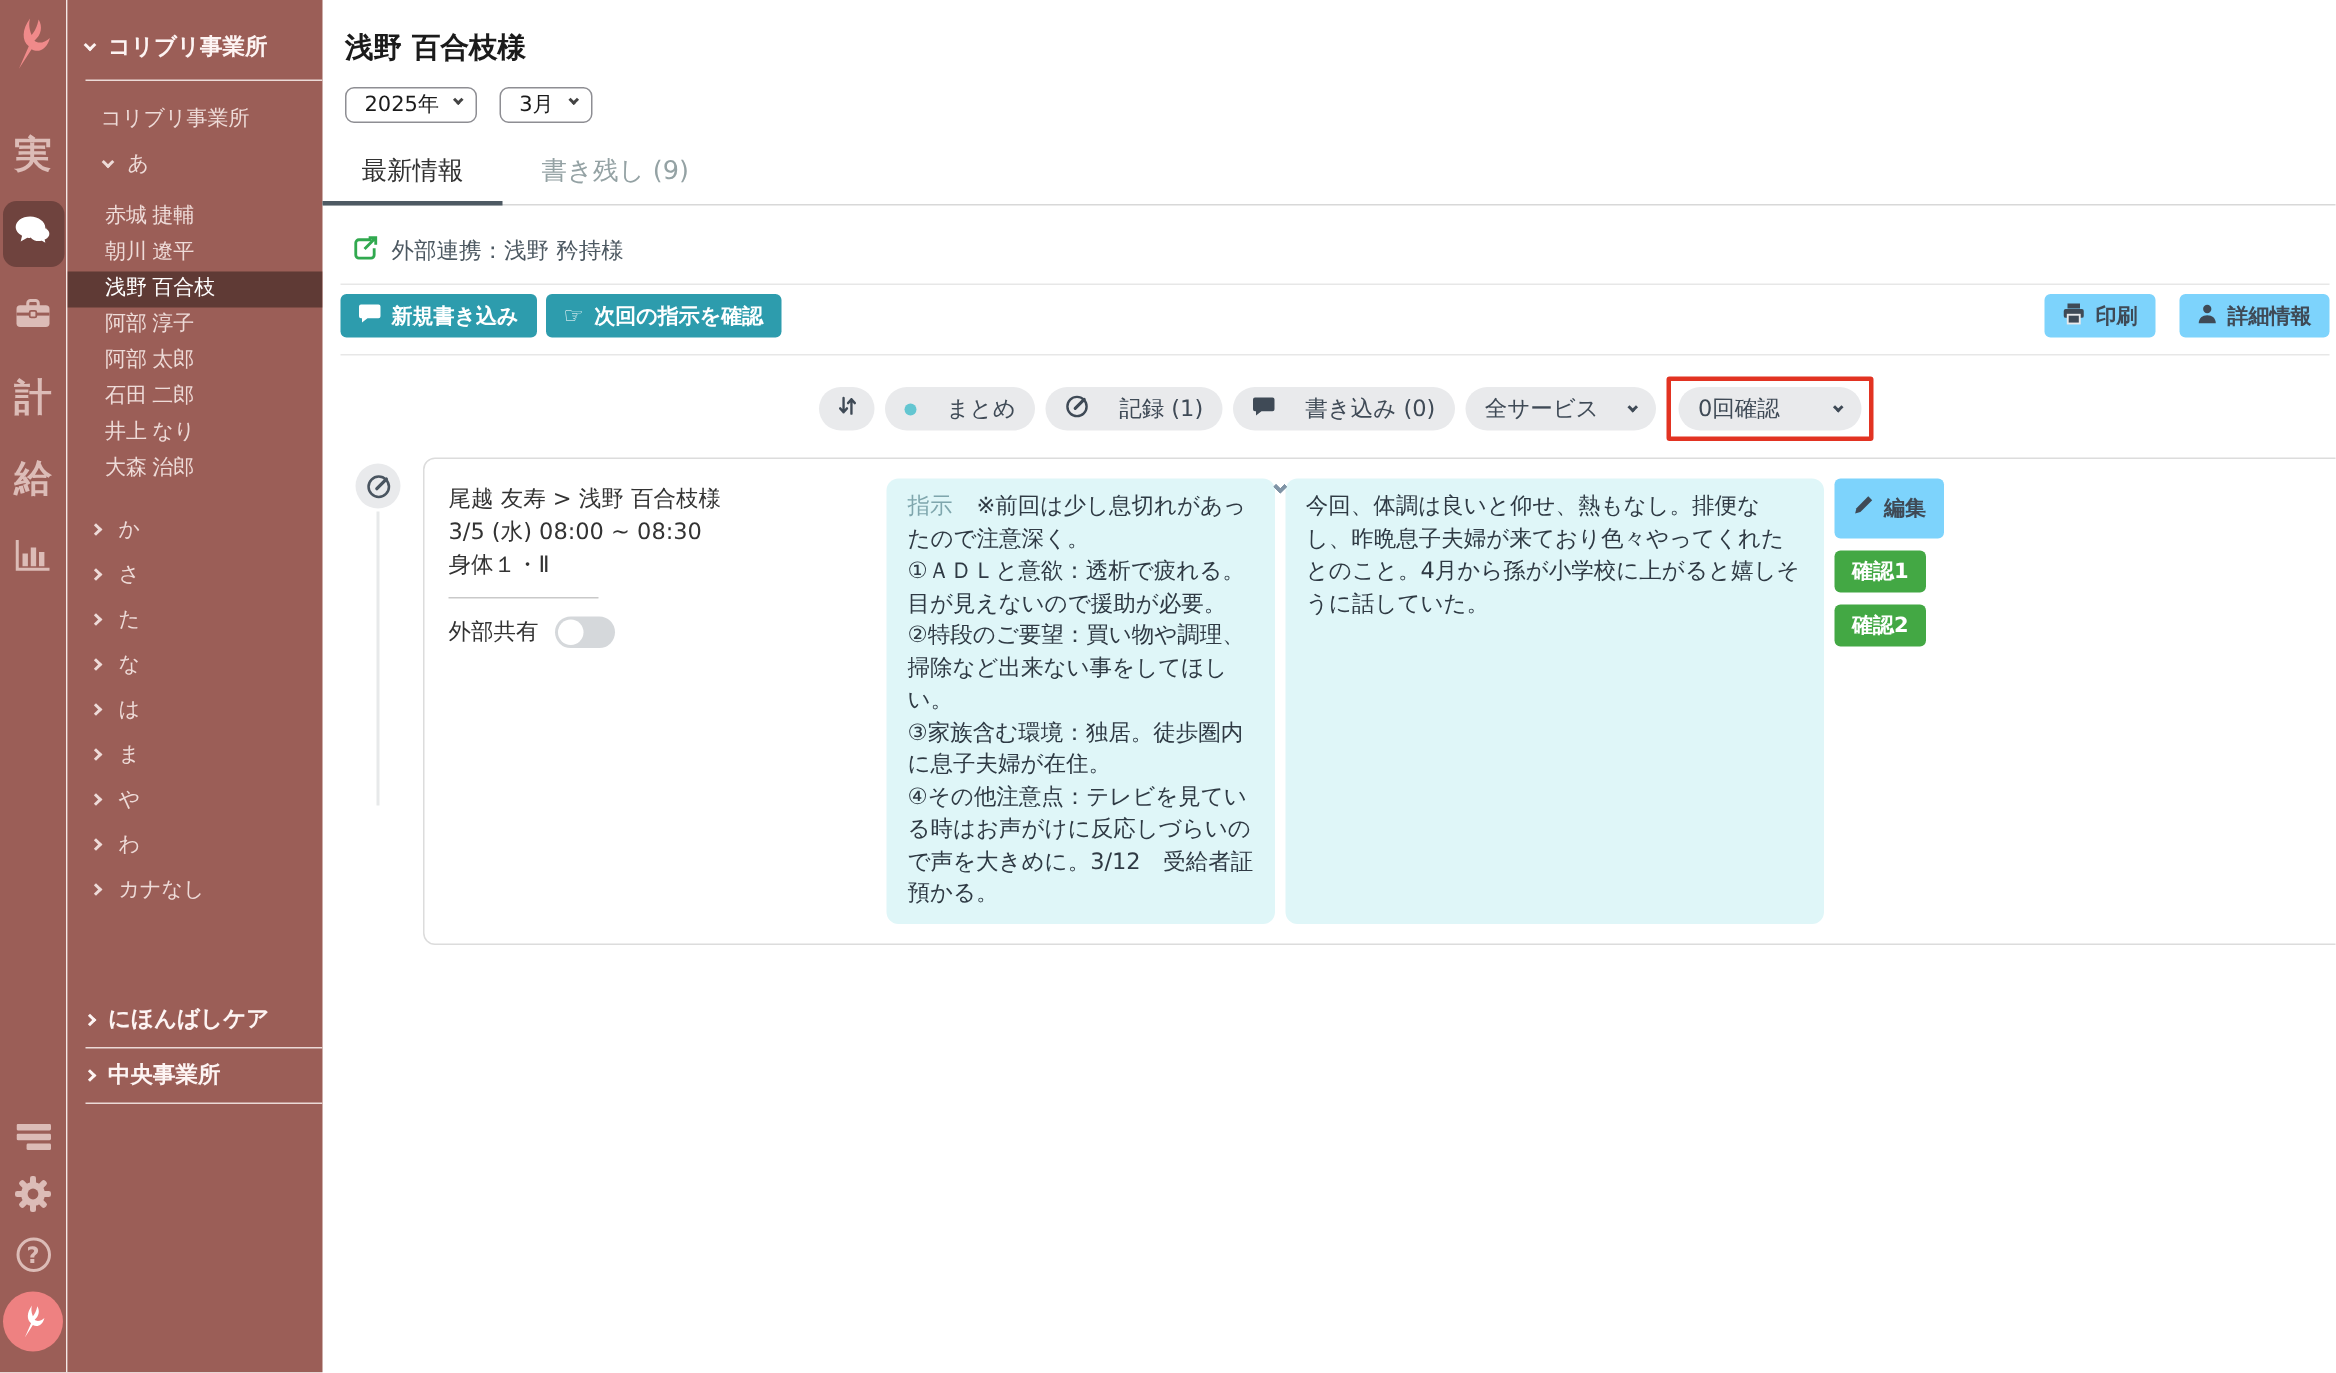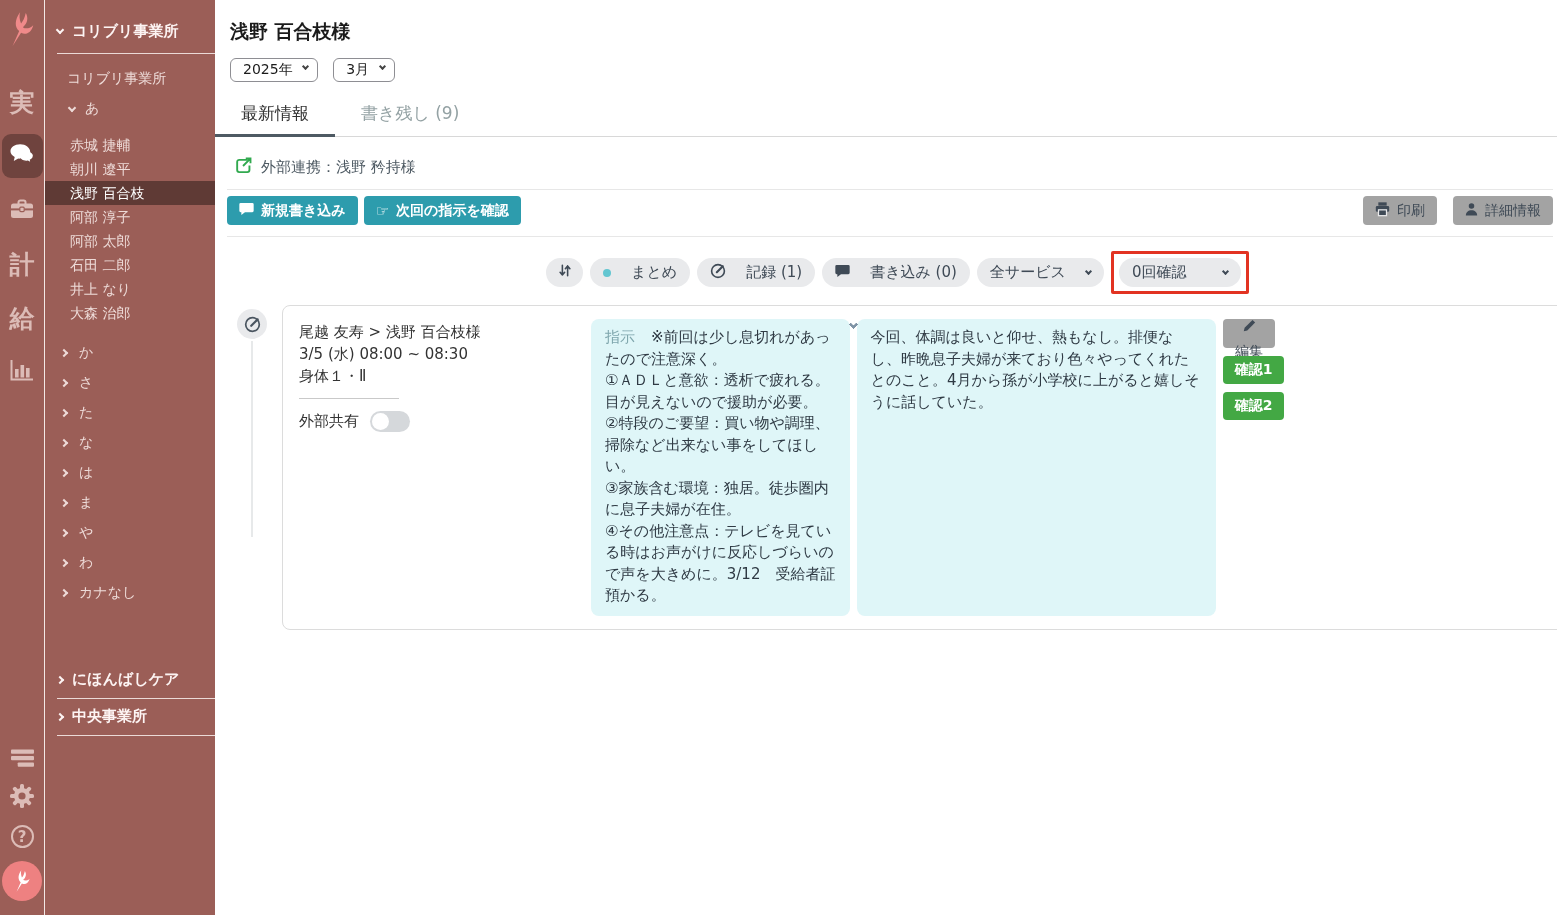--- a/index.html
+++ b/index.html
@@ -18,21 +18,21 @@
   .logo-circle { width:40px; height:40px; border-radius:50%; background:#ee8181; display:flex; align-items:center; justify-content:center; }
 
   
   .sidebar { width:170px; flex:0 0 170px; background:#9b5e57; color:#eedbd8; font-size:14px; padding-top:22px; overflow:hidden; }
   .chev { display:inline-block; width:6px; height:6px; border-right:2px solid currentColor; border-bottom:2px solid currentColor; flex:0 0 auto; }
   .chev.down { transform:rotate(45deg); margin-top:-3px; }
   .chev.right { transform:rotate(-45deg); }
   .sb-header { display:flex; align-items:center; gap:9px; font-weight:bold; font-size:15px; color:#fdf4f3; margin-left:12px; padding-bottom:12px; border-bottom:1px solid #ecdad7; }
   .sb-item { padding:6px 0 6px 22px; }
   .sb-group { display:flex; align-items:center; gap:10px; padding:6px 0 6px 24px; }
-  .sb-client { padding:4px 0 4px 25px; line-height:16px; }
+  .sb-client { padding:4px 0 4px 25px; line-height:16px;font-family:Liberation Serif, serif; }
   .sb-client.selected { background:#5f3a35; color:#fff; }
   .sb-kana { display:flex; align-items:center; gap:12px; padding:6px 0 6px 16px; }
   .sb-office { display:flex; align-items:center; gap:9px; font-weight:bold; font-size:15px; color:#fdf4f3; margin-left:12px; padding:8px 0 9px; border-bottom:1px solid #ecdad7; }
   .sb-office.first { margin-top:54px; }
 
   
   .main { flex:1; position:relative; padding-left:15px; }
   .page-title { font-size:19px; font-weight:bold; color:#1b1b1b; margin-top:19px; }
   .selects-row { display:flex; gap:15px; margin-top:13px; }
   .select { position:relative; height:24px; border:1px solid #8e8e93; border-radius:6px; display:flex; align-items:center; justify-content:center; font-size:14px; color:#1b1b1b; padding:0 24px 0 12px; }
@@ -43,21 +43,21 @@
   .tabs { display:flex; margin:14px 0 0 -15px; border-bottom:1px solid #d8d8d8; }
   .tab { padding:6px 26px 9px; font-size:17px; color:#94a2a4; }
   .tab.active { color:#333; border-bottom:3px solid #4e5a63; margin-bottom:-1px; }
 
   .external-row { display:flex; align-items:center; gap:9px; margin-top:20px; padding-left:5px; font-size:15px; color:#4d5962; }
   .divider { height:1px; background:#e7e7e7; margin:11px 12px 0 -3px; }
 
   .actions-row { display:flex; align-items:center; margin:6px 12px 0 -3px; gap:6px; }
   .btn { display:flex; align-items:center; gap:7px; border-radius:4px; font-size:14px; height:29px; padding:0 12px; cursor:pointer; }
   .btn-teal { background:#2d9cad; color:#fff; font-weight:bold; }
-  .btn-gray { background:#a3a3a3; color:#3f4a56; }
+  .btn-gray { background:#7dd3fc; color:#3f4a56;font-weight:bold; }
   .spacer { margin-left:auto; }
   .hand-icon::before { content:"☞"; font-size:15px; line-height:1; }
 
   .filter-row { display:flex; justify-content:center; align-items:center; gap:7px; margin-top:14px; }
   .pill { background:#e9eaec; border-radius:15px; height:29px; display:flex; align-items:center; gap:20px; padding:0 13px; font-size:15px; color:#3f4a56; }
   .pill-sort { width:37px; justify-content:center; padding:0; }
   .dot { width:8px; height:8px; border-radius:50%; background:#63c6d1; }
   .pill .chev { width:5px; height:5px; border-color:#3f4a56; margin-top:-2px; }
   .pill-select { min-width:112px; justify-content:flex-end; }
   .red-box { border:3px solid #e23322; border-radius:2px; padding:4px 5px; display:inline-flex; }
@@ -74,21 +74,21 @@
   .toggle { width:40px; height:21px; border-radius:11px; background:#d5d8db; position:relative; cursor:pointer; }
   .toggle::after { content:""; position:absolute; left:2px; top:2px; width:17px; height:17px; border-radius:50%; background:#fff; }
   .col-check { width:215px; font-size:15px; color:#333; line-height:21.8px; padding-top:2px; }
   .check-item::before { content:"✔"; color:#3aa85e; font-size:14px; margin-right:6px; }
   .col-msgs { width:625px; margin-left:5px; display:flex; flex-direction:row; }
   .cyan { background:#dff6f8; border-radius:8px; padding:8px 14px 9px; font-size:15px; line-height:21.5px; color:#2f3a44; }
   .instr-label { color:#7fa6ad; margin-right:16px; }
   .msg-chev { display:flex; justify-content:center; padding:5px 0 6px; }
   .msg-chev .chev { width:7px; height:7px; border-width:3px; border-color:#8094a6; border-radius:1px; }
   .col-btns { padding-left:7px; display:flex; flex-direction:column; align-items:flex-start; gap:8px; }
-  .btn-edit { height:29px;flex-direction:column; }
+  .btn-edit { height:40px; }
   .btn-green { background:#43a844; color:#fff; font-weight:bold; font-size:14px; border-radius:4px; height:28px; width:61px; display:flex; align-items:center; justify-content:center; cursor:pointer; }
 </style>
 </head>
 <body>
 
 <nav class="rail">
   <div class="rail-logo">
     <svg width="30" height="38" viewBox="0 0 32 40">
         <path d="M14 2 C8 10 8 18 13 22 L6 38 L15 24 C20 27 26 24 28 16 C24 20 19 20 17 18 C22 14 23 8 20 3 C19 8 17 12 15 14 C13 9 13 5 14 2 Z" fill="#f08a8a"></path>
       </svg>

